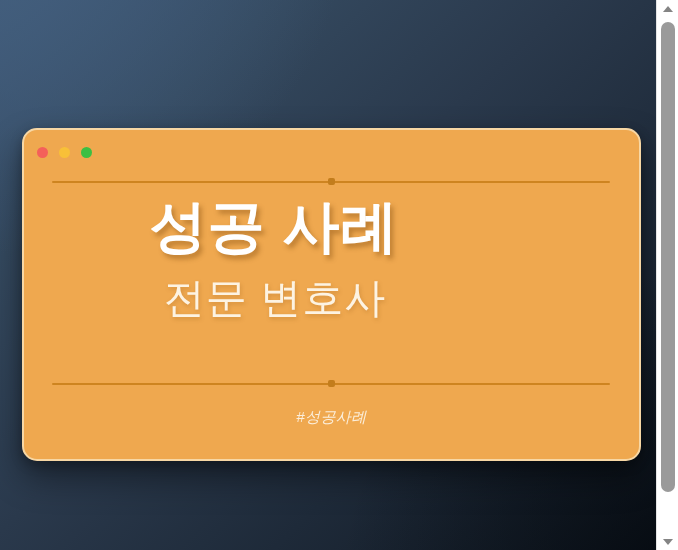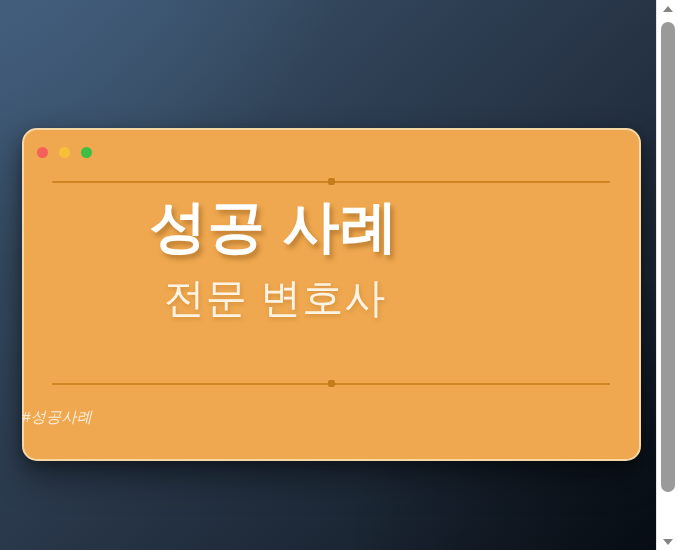--- a/index.html
+++ b/index.html
@@ -154,21 +154,21 @@
     color: #fdf3e2;
     text-shadow: 1px 2px 4px rgba(130, 75, 14, 0.26);
   }
 
   
   .card-hashtag {
     position: absolute;
     left: 22px;
     top: 408px;
     width: 619px;
-    text-align: left;
+    text-align: center;
     font-size: 15px;
     font-style: italic;
     letter-spacing: 0.4px;
     color: #fbeedb;
   }
 
   
   .scrollbar {
     position: absolute;
     right: 0;

